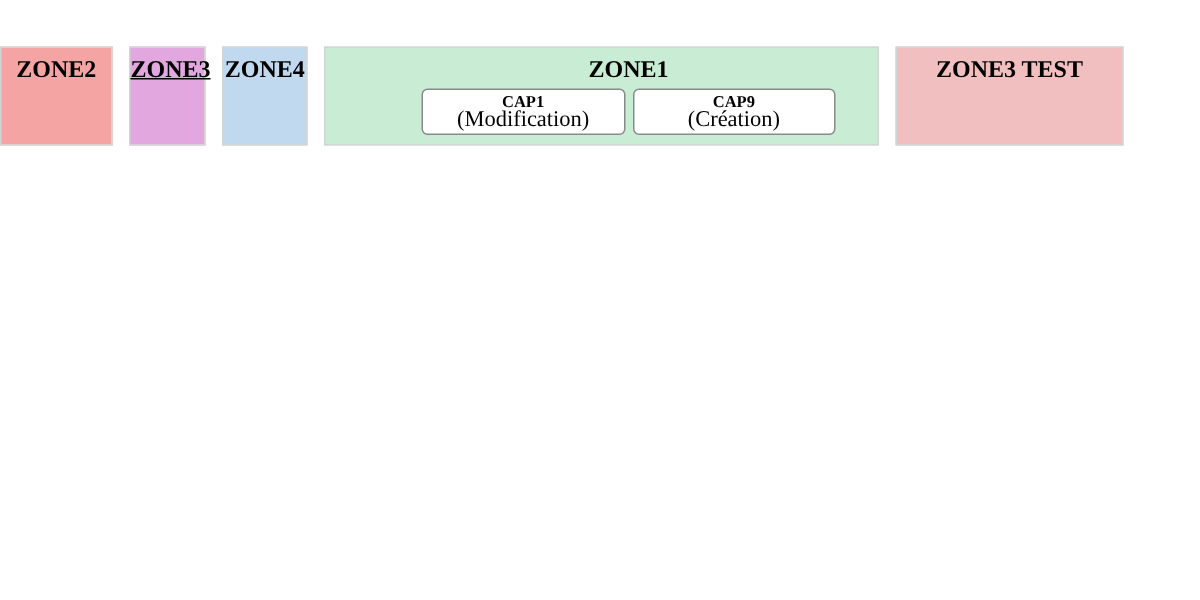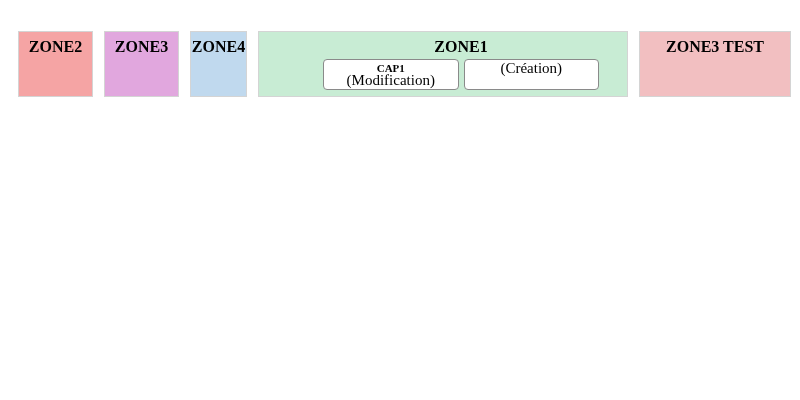--- a/index.html
+++ b/index.html
@@ -6,39 +6,39 @@
   html, body {
     width: 800px; height: 400px;
     background: #ffffff;
     font-family: "Liberation Serif", serif;
     color: #000000;
     overflow: hidden;
   }
   .zones-row {
     position: absolute;
     top: 31px;
-    left: 18px;
+    left: 0;
     display: flex;
     gap: 11px;
     align-items: flex-end;
   }
   .zone {
     height: 66px;
     border: 1px solid #d4d4d4;
     padding-top: 6px;
     text-align: center;
   }
   .zone-title {
     font-weight: bold;
     font-size: 16px;
     line-height: 18px;
     white-space: nowrap;
   }
   .zone--zone2 { width: 75px; }
-  .zone--zone3 { width: 75px; }
+  .zone--zone3 { width: 51px; text-decoration: underline; }
   .zone--zone4 { width: 57px; }
   .zone--zone1 { width: 370px; padding-left: 36px; }
   .zone--zone3-test { width: 152px; }
   .card-row {
     display: flex;
     gap: 5px;
     margin: 3px 28px 0 28px;
   }
   .cap-card {
     flex: 1;
@@ -76,20 +76,21 @@
   </div>
 
   <div class="zone zone--zone1" style="background-color: rgb(200, 236, 212);">
     <div class="zone-title">ZONE1</div>
     <div class="card-row">
       <div class="cap-card">
         <div class="cap-title">CAP1</div>
         <div class="cap-subtitle">(Modification)</div>
       </div>
       <div class="cap-card">
+        <div class="cap-title">CAP9</div>
         <div class="cap-subtitle">(Création)</div>
       </div>
     </div>
   </div>
 
   <div class="zone zone--zone3-test" style="background-color: rgb(242, 191, 193);">
     <div class="zone-title">ZONE3 TEST</div>
   </div>
 
 </div>

